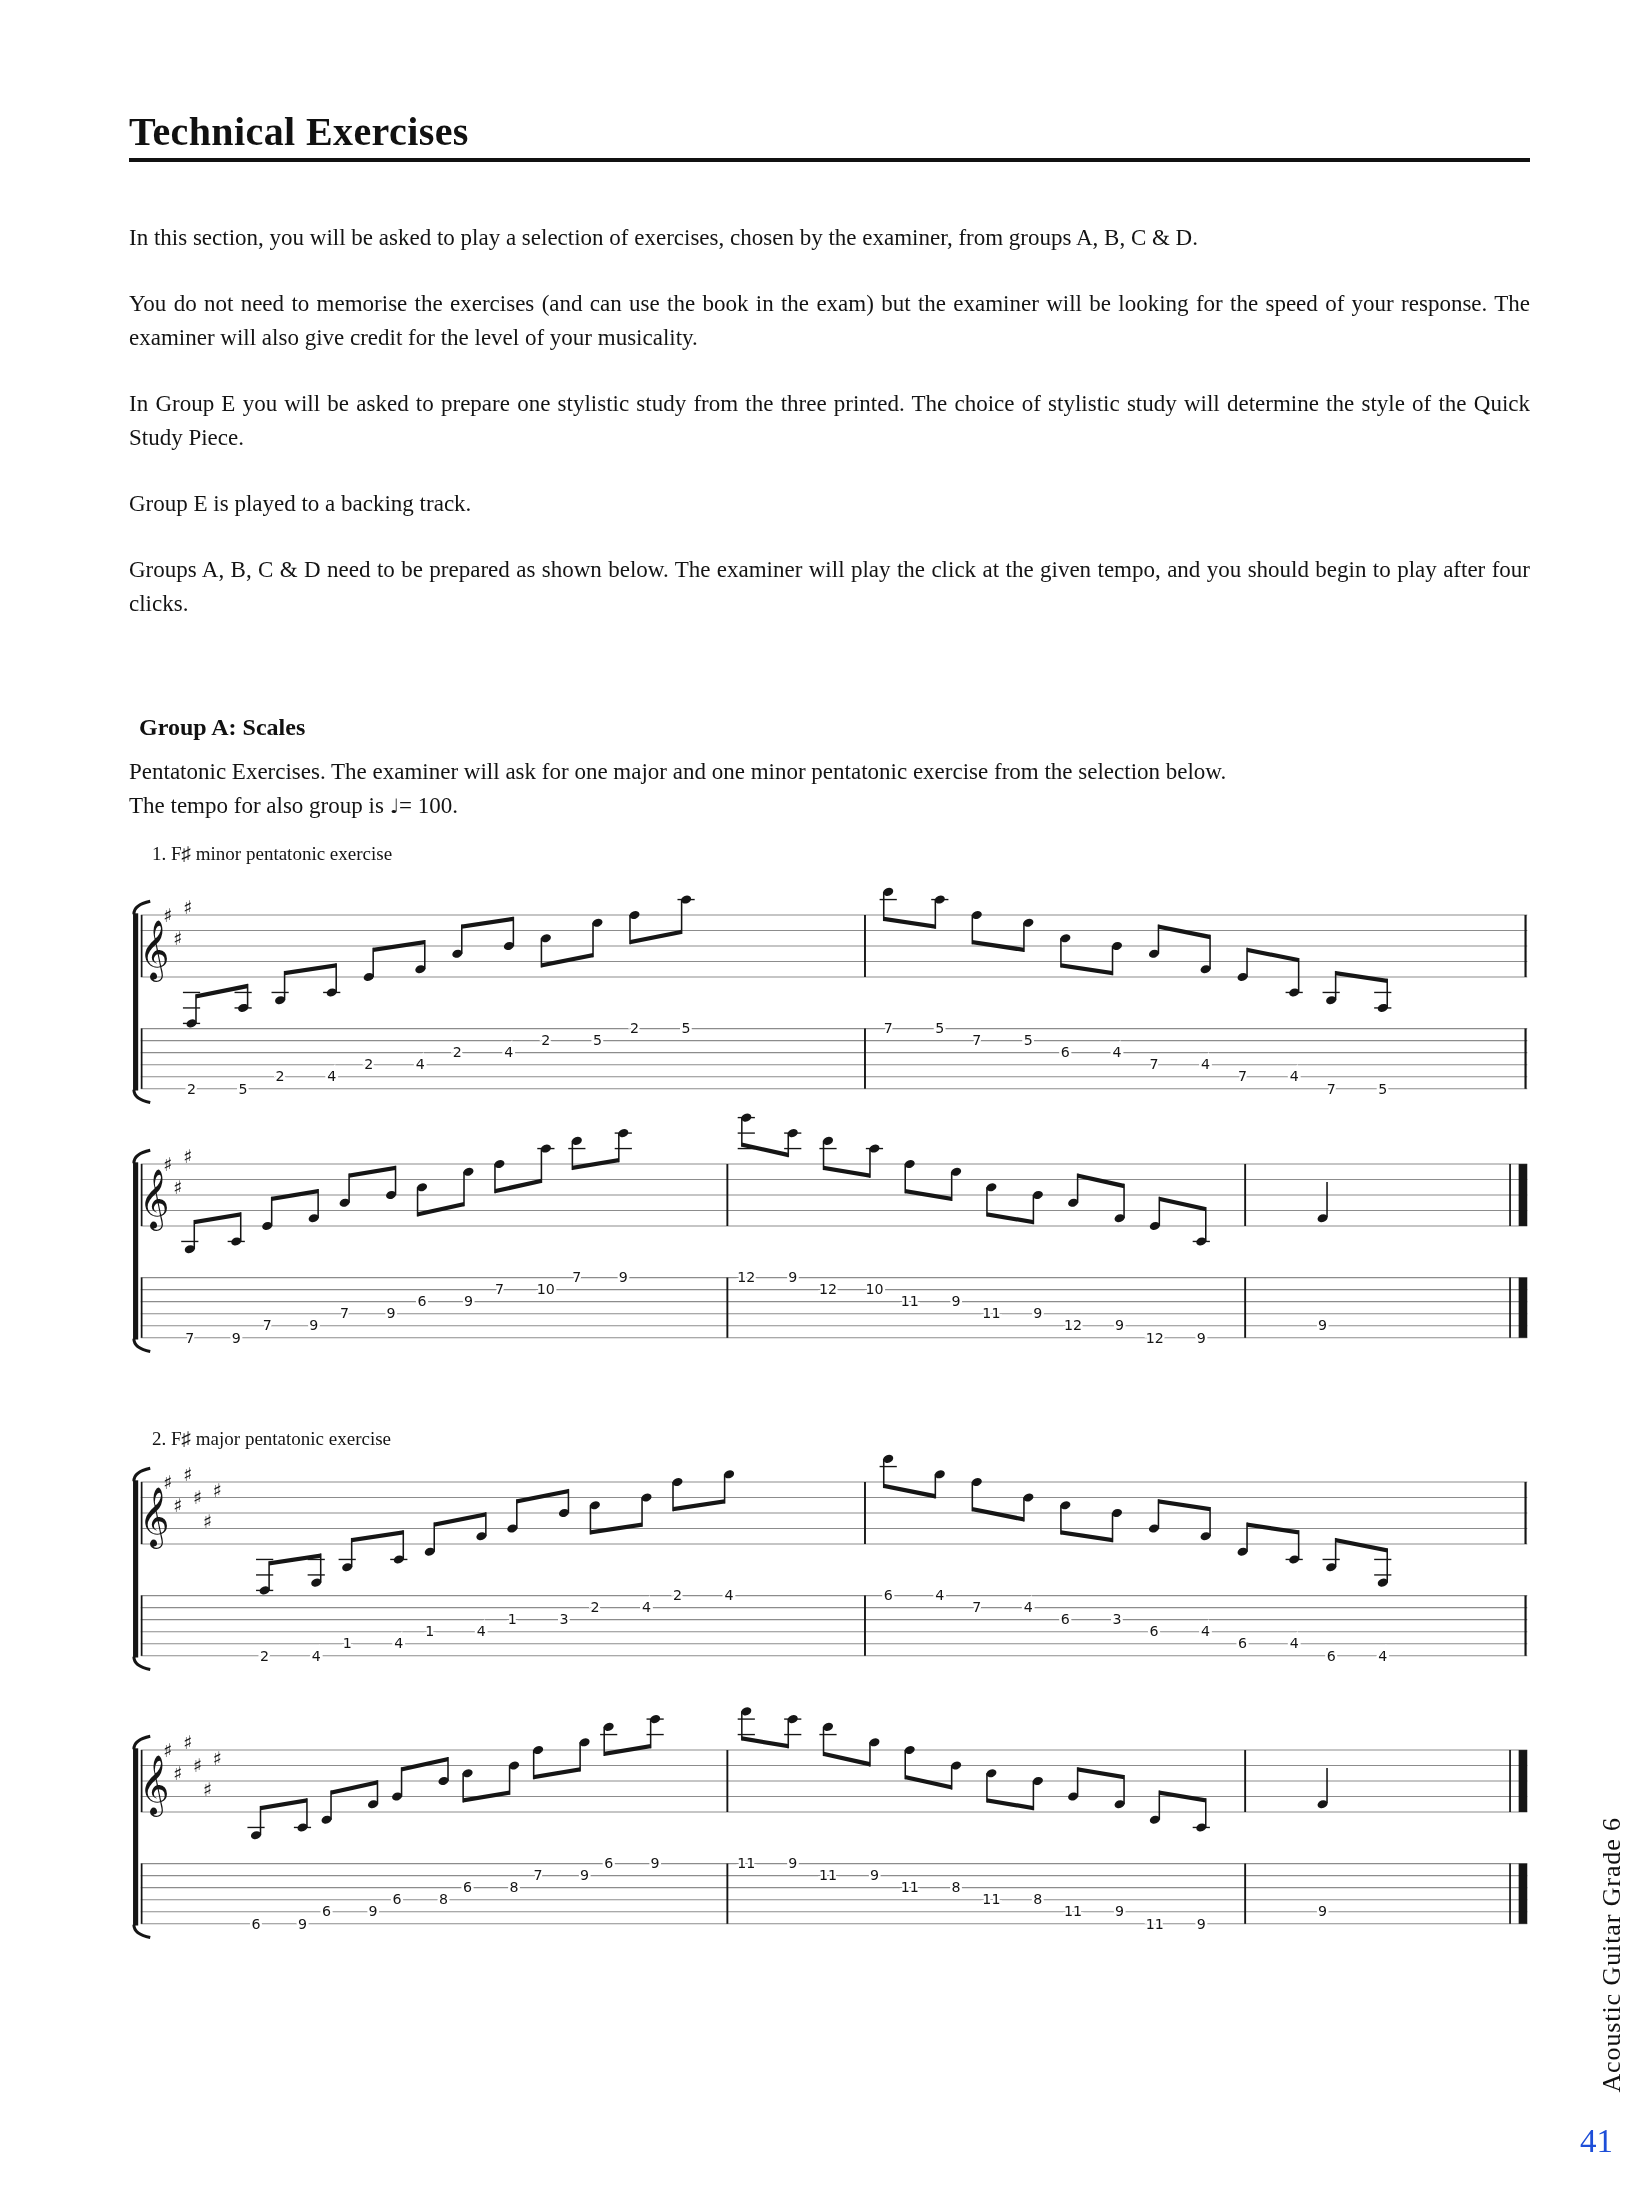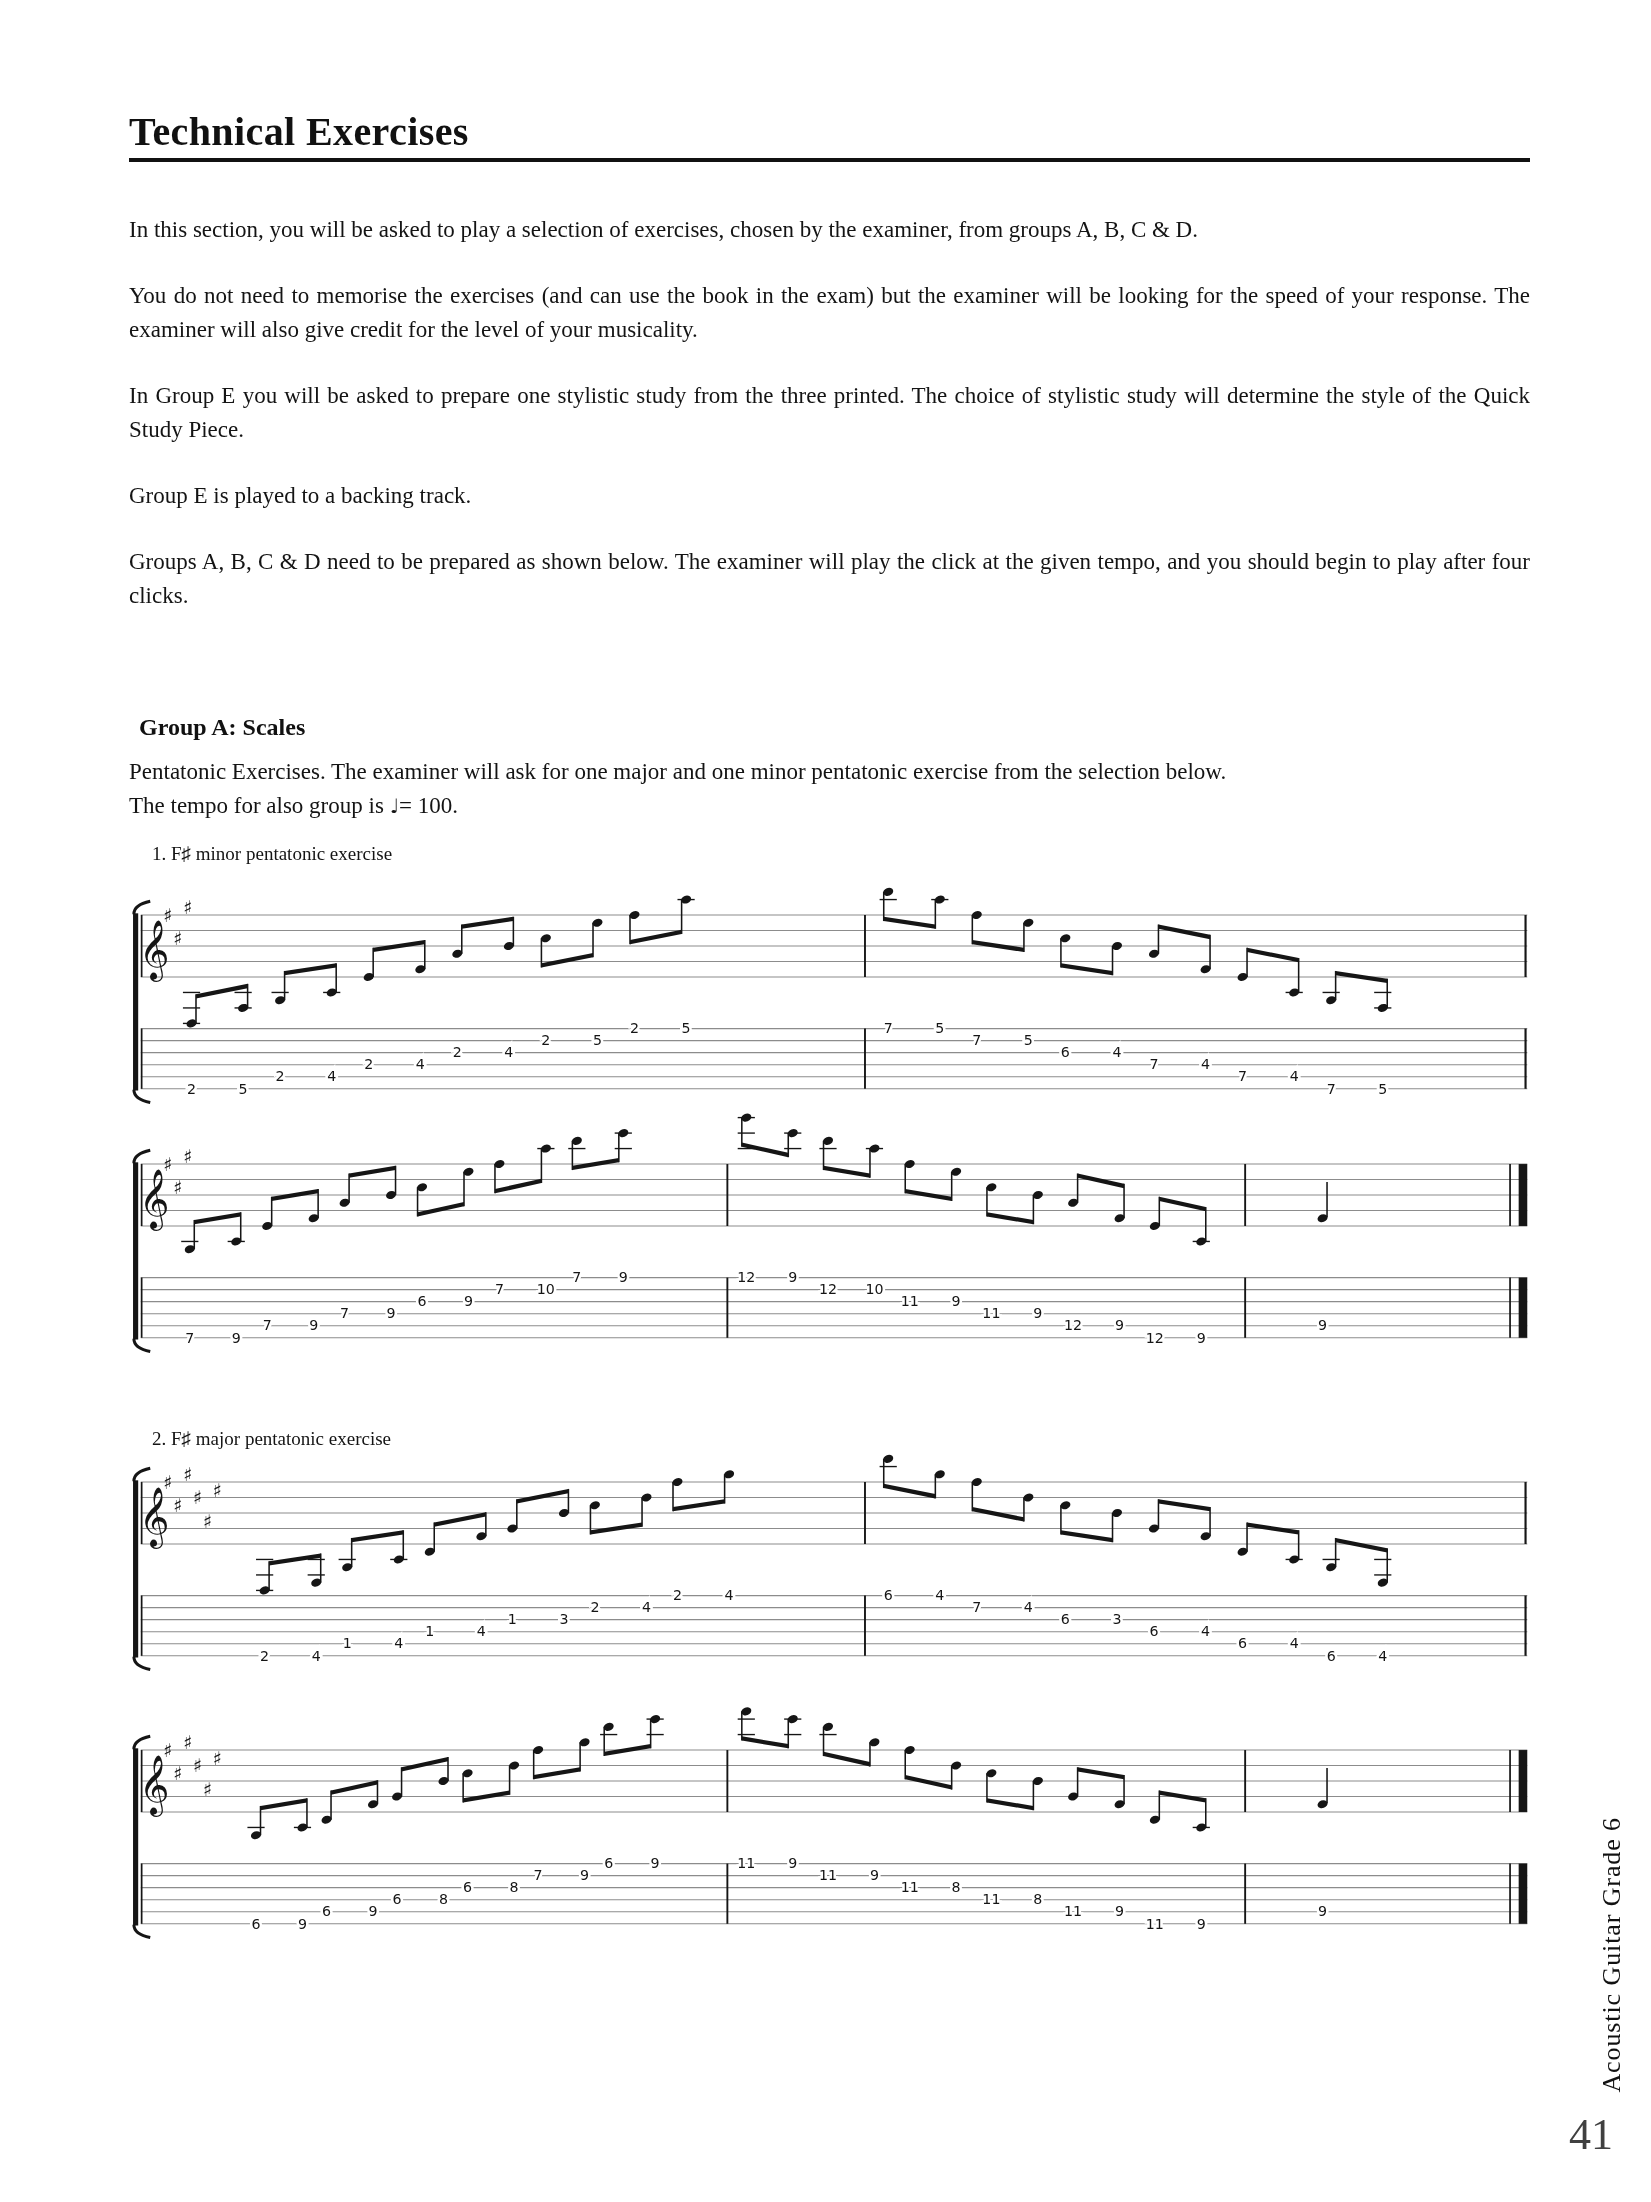--- a/index.html
+++ b/index.html
@@ -6,39 +6,39 @@
   .page{
     position:relative;width:1651px;height:2203px;background:#fff;
     font-family:"Liberation Serif",serif;color:#141414;overflow:hidden;
   }
   .title{
     position:absolute;left:129px;top:81px;font-size:40px;font-weight:700;
     letter-spacing:0.4px;color:#111;
   }
   .rule{position:absolute;left:129px;top:158px;width:1401px;height:4.3px;background:#111;}
   .intro{position:absolute;left:129px;top:213px;width:1401px;font-size:23px;line-height:34px;}
-  .intro p{margin:0 0 32px 0;text-align:justify;}
+  .intro p{margin:8px 0 32px 0;text-align:justify;}
   .groupA{position:absolute;left:129px;top:699px;width:1401px;font-size:23px;line-height:34px;}
   .groupA h2{margin:10px;font-size:24px;font-weight:700;line-height:36px;color:#111;}
   .note-glyph{font-family:"DejaVu Sans",sans-serif;font-size:20px;}
   .ex-label{position:absolute;left:112px;font-size:19px;z-index:2;margin-left:40px;}
   .ex1-label{top:843px;}
   .ex2-label{top:1428px;}
   .system{position:absolute;left:127px;width:1402px;height:258px;z-index:1;}
   .sys-1-1{top:860px;}
   .sys-1-2{top:1109px;}
   .sys-2-1{top:1427px;}
   .sys-2-2{top:1695px;}
   .system svg{display:block;width:100%;height:auto;}
   .sidebar{
     position:absolute;right:24px;bottom:110px;
     writing-mode:vertical-rl;transform:rotate(180deg);
     font-size:26px;letter-spacing:0.9px;color:#111;
   }
-  .pagenum{position:absolute;right:38px;bottom:43px;font-size:44px;color:#404040;}
+  .pagenum{position:absolute;right:38px;bottom:43px;font-size:33px;color:#1d4ed8;}
 </style>
 </head>
 <body>
 
 <div class="page">
 
   <h1 class="title">Technical Exercises</h1>
   <div class="rule"></div>
 
   <div class="intro">

